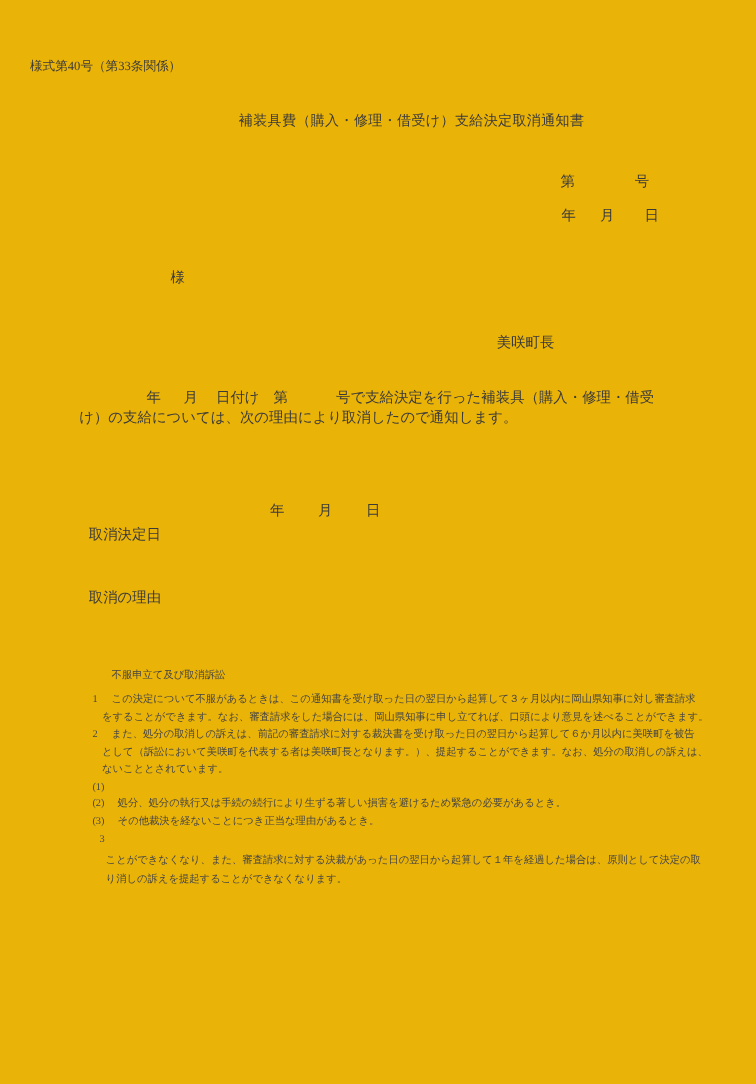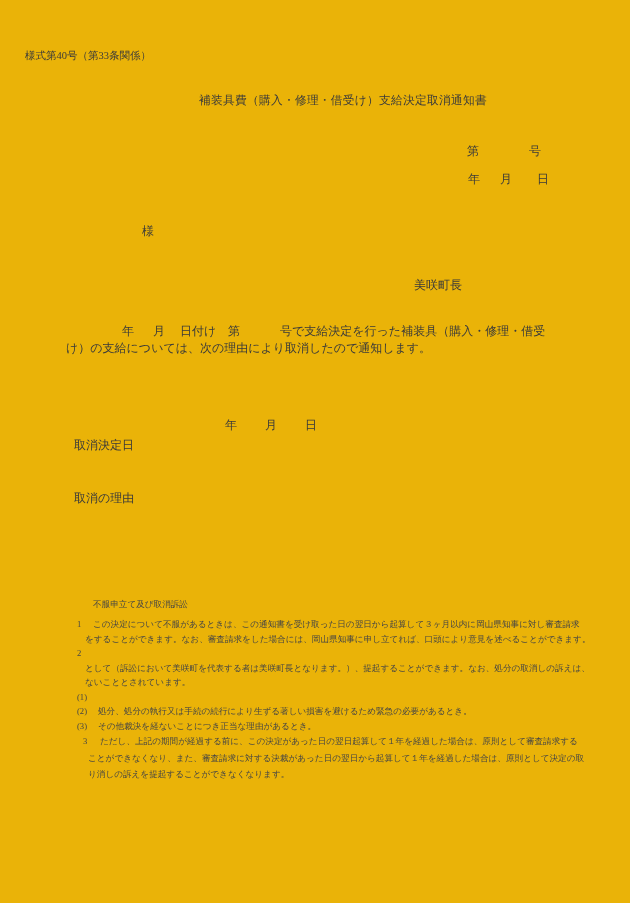--- a/index.html
+++ b/index.html
@@ -50,21 +50,20 @@
   .cd-day      { left: 305px; top: 418px; }
 
   .reason-label { left: 74px; top: 491px; }
 
   .notes {
     position: absolute;
     left: 77px; top: 556px;
     width: 548px;
     font-size: 8.6px;
     color: #454545;
-    margin-top: 42px;
   }
   .nhead {
     padding-left: 16px;
     line-height: 13px;
     margin-bottom: 6px;
     white-space: pre;
   }
   .nline {
     display: flex;
     line-height: 14.5px;
@@ -122,20 +121,21 @@
         <div class="nline k-num">
     <span class="nnum">1</span>
     <span class="ntext">この決定について不服があるときは、この通知書を受け取った日の翌日から起算して３ヶ月以内に岡山県知事に対し審査請求</span>
   </div>
         <div class="nline k-cont">
     <span class="nnum"></span>
     <span class="ntext">をすることができます。なお、審査請求をした場合には、岡山県知事に申し立てれば、口頭により意見を述べることができます。</span>
   </div>
         <div class="nline k-num">
     <span class="nnum">2</span>
+    <span class="ntext">また、処分の取消しの訴えは、前記の審査請求に対する裁決書を受け取った日の翌日から起算して６か月以内に美咲町を被告</span>
   </div>
         <div class="nline k-cont">
     <span class="nnum"></span>
     <span class="ntext">として（訴訟において美咲町を代表する者は美咲町長となります。）、提起することができます。なお、処分の取消しの訴えは、</span>
   </div>
         <div class="nline k-cont">
     <span class="nnum"></span>
     <span class="ntext">ないこととされています。</span>
   </div>
         <div class="nline k-pnum">
@@ -144,21 +144,20 @@
         <div class="nline k-pnum">
     <span class="nnum">(2)</span>
     <span class="ntext">処分、処分の執行又は手続の続行により生ずる著しい損害を避けるため緊急の必要があるとき。</span>
   </div>
         <div class="nline k-pnum">
     <span class="nnum">(3)</span>
     <span class="ntext">その他裁決を経ないことにつき正当な理由があるとき。</span>
   </div>
         <div class="nline k-num3 spaced">
     <span class="nnum">3</span>
-    <span class="ntext">ただし、上記の期間が経過する前に、この決定があった日の翌日起算して１年を経過した場合は、原則として審査請求する</span>
   </div>
         <div class="nline k-cont3 spaced">
     <span class="nnum"></span>
     <span class="ntext">ことができなくなり、また、審査請求に対する決裁があった日の翌日から起算して１年を経過した場合は、原則として決定の取</span>
   </div>
         <div class="nline k-cont3 spaced">
     <span class="nnum"></span>
     <span class="ntext">り消しの訴えを提起することができなくなります。</span>
   </div>
       </div>

